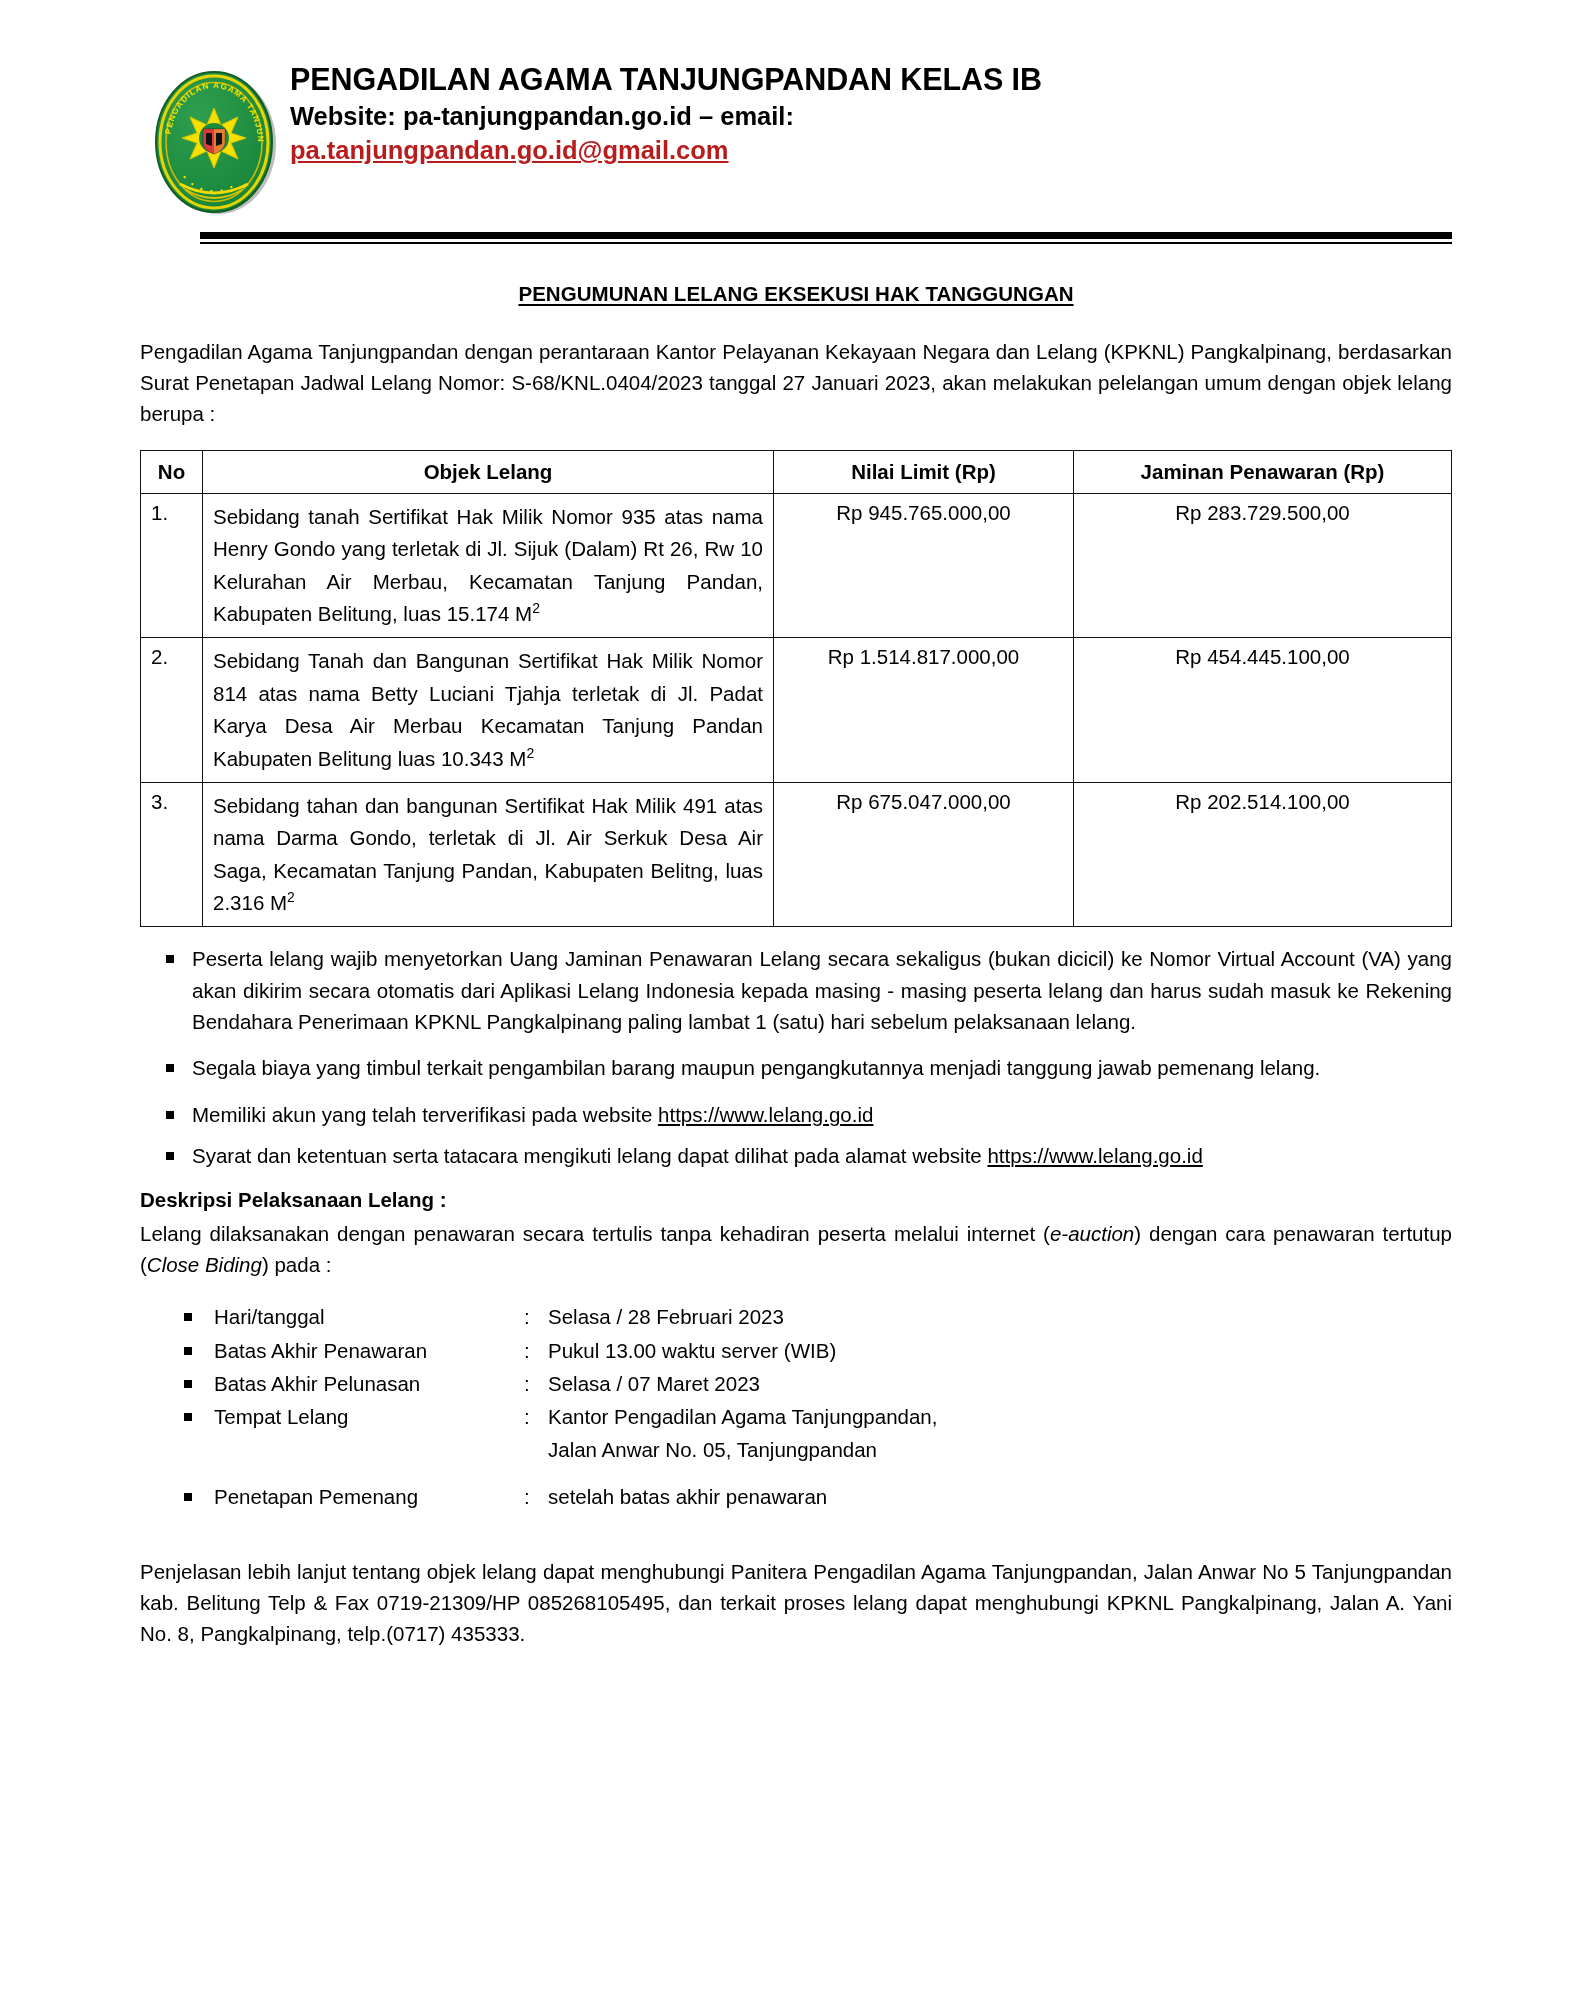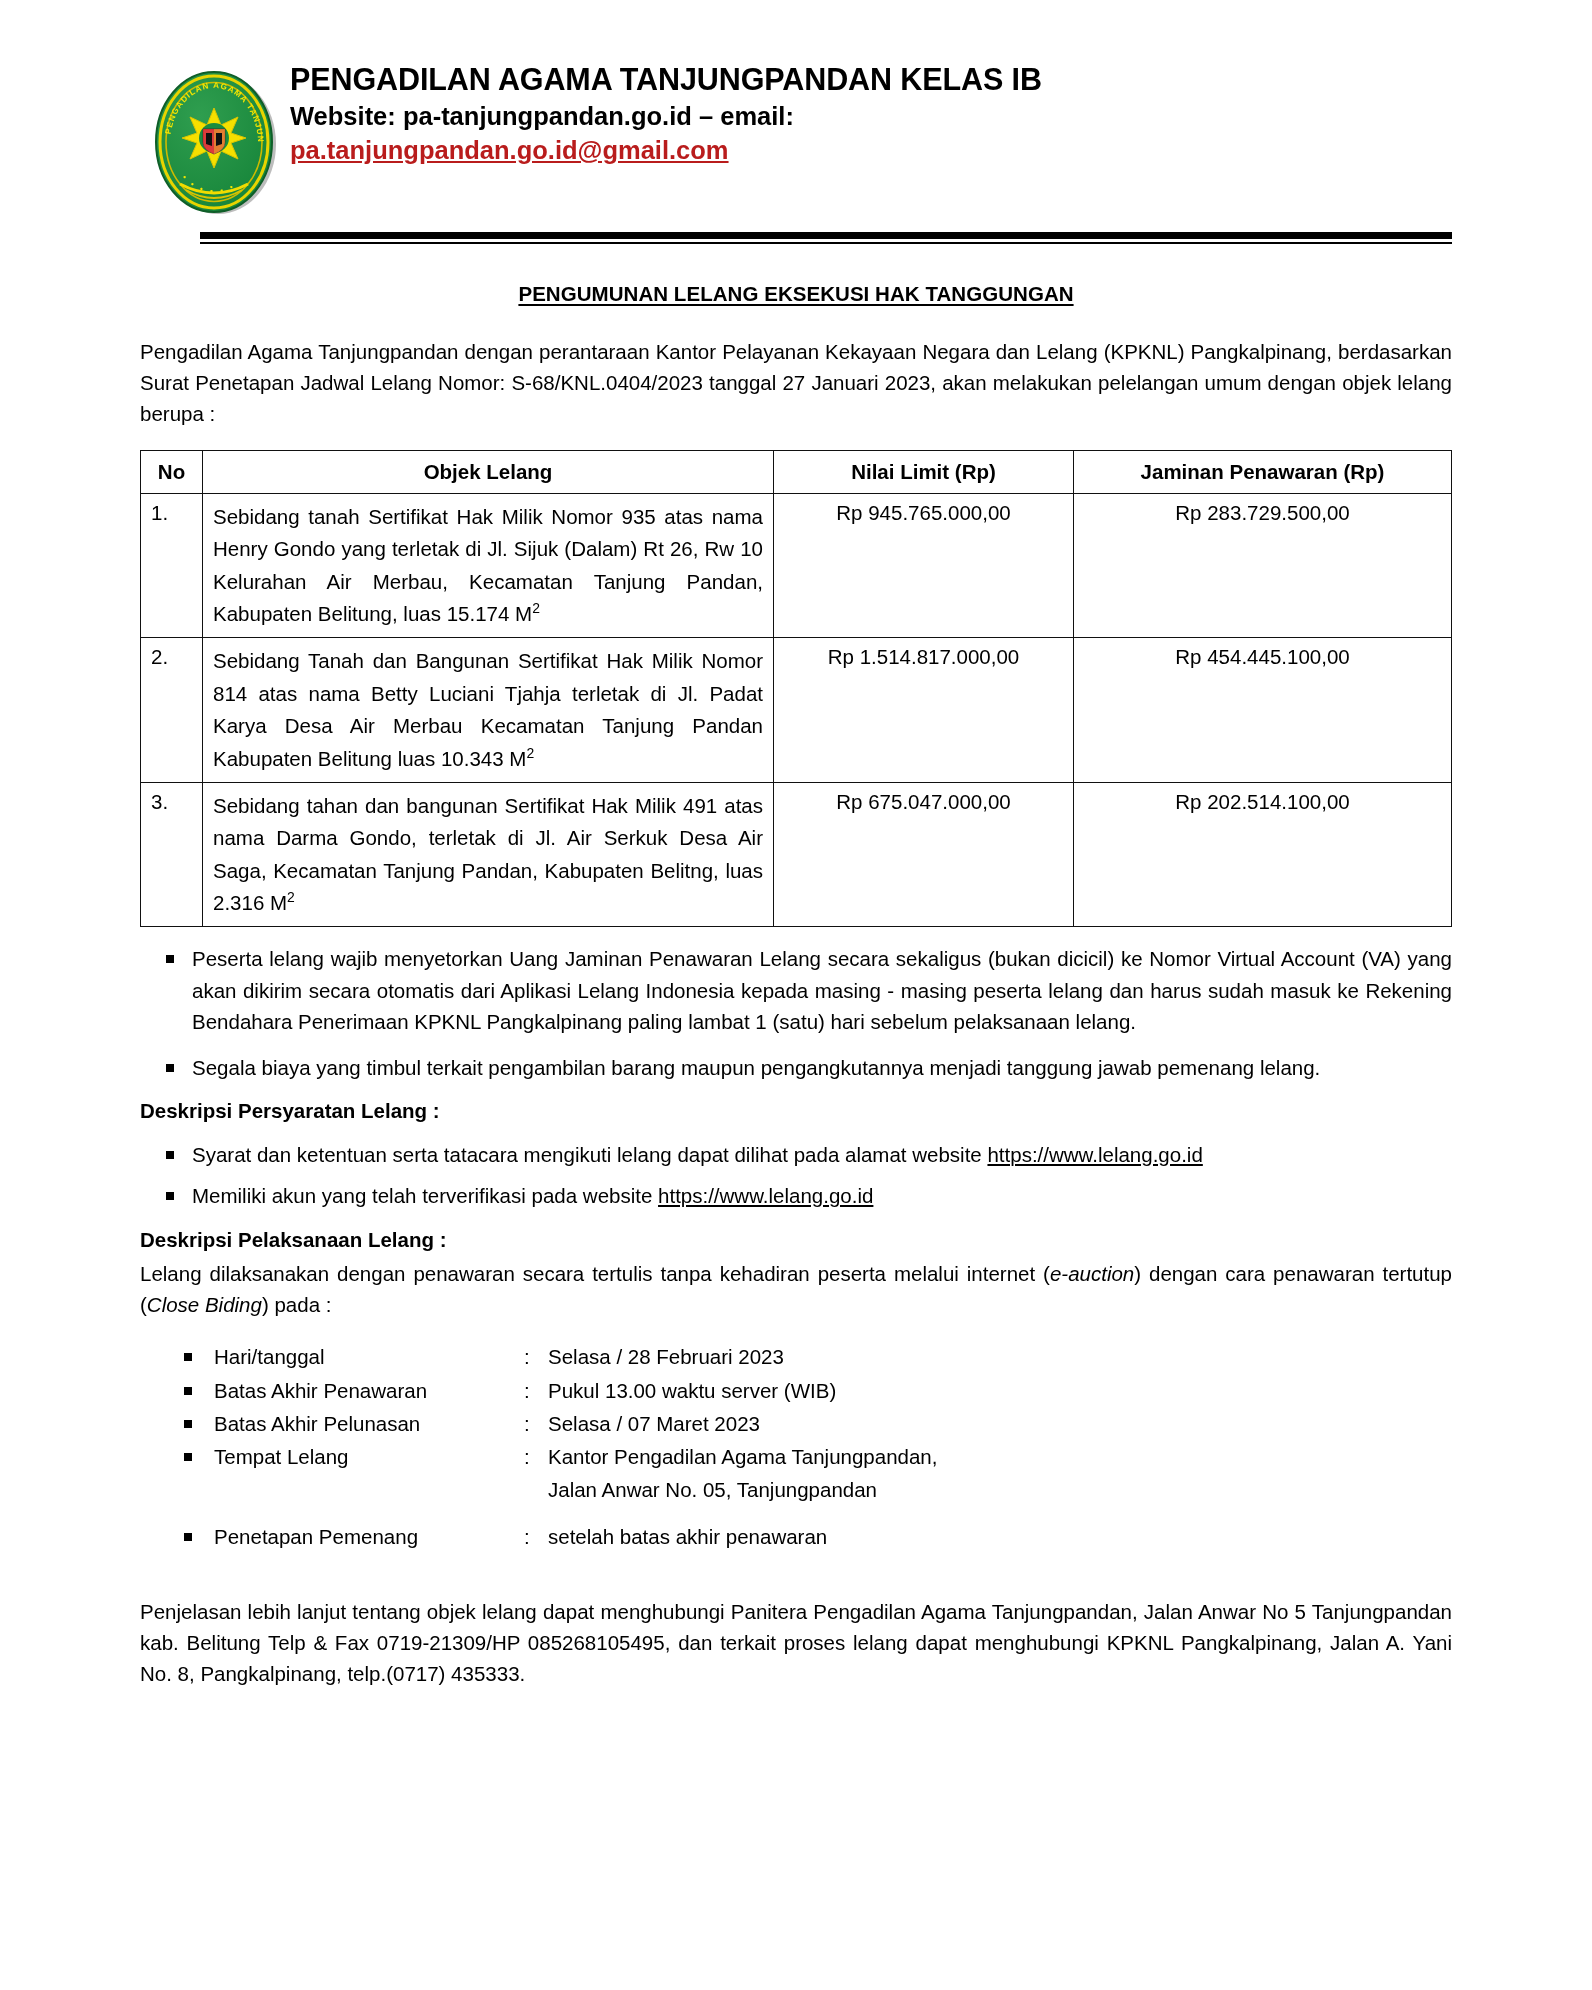--- a/index.html
+++ b/index.html
@@ -332,24 +332,23 @@
         <td class="cell-money">Rp 202.514.100,00</td>
       </tr>
     </tbody>
   </table>
 
   <ul class="sqlist">
     <li>Peserta lelang wajib menyetorkan Uang Jaminan Penawaran Lelang secara sekaligus (bukan dicicil) ke Nomor Virtual Account (VA)  yang akan dikirim secara otomatis dari Aplikasi Lelang Indonesia kepada masing - masing peserta lelang dan harus sudah masuk ke Rekening Bendahara Penerimaan KPKNL Pangkalpinang paling lambat 1 (satu) hari sebelum pelaksanaan lelang.</li>
     <li>Segala biaya yang timbul terkait pengambilan barang maupun pengangkutannya menjadi tanggung jawab pemenang lelang.</li>
   </ul>
 
-  <div class="section-head">Deskripsi Persyaratan Lelang :</div>
   <ul class="sqlist tight">
+    <li><span>Memiliki akun yang telah terverifikasi pada website </span><span class="link">https://www.lelang.go.id</span></li>
     <li><span>Syarat dan ketentuan serta tatacara mengikuti lelang dapat dilihat pada alamat website </span><span class="link">https://www.lelang.go.id</span></li>
-    <li><span>Memiliki akun yang telah terverifikasi pada website </span><span class="link">https://www.lelang.go.id</span></li>
   </ul>
 
   <div class="section-head">Deskripsi Pelaksanaan Lelang :</div>
   <p class="plain-para"><span>Lelang dilaksanakan dengan penawaran secara tertulis tanpa kehadiran peserta melalui internet (</span><i>e-auction</i><span>) dengan cara penawaran tertutup (</span><i>Close Biding</i><span>) pada :</span></p>
 
   <div class="detail-list">
     <div class="detail-row">
       <span class="detail-bullet"></span>
       <span class="detail-label">Hari/tanggal</span>
       <span class="detail-sep">:</span>

